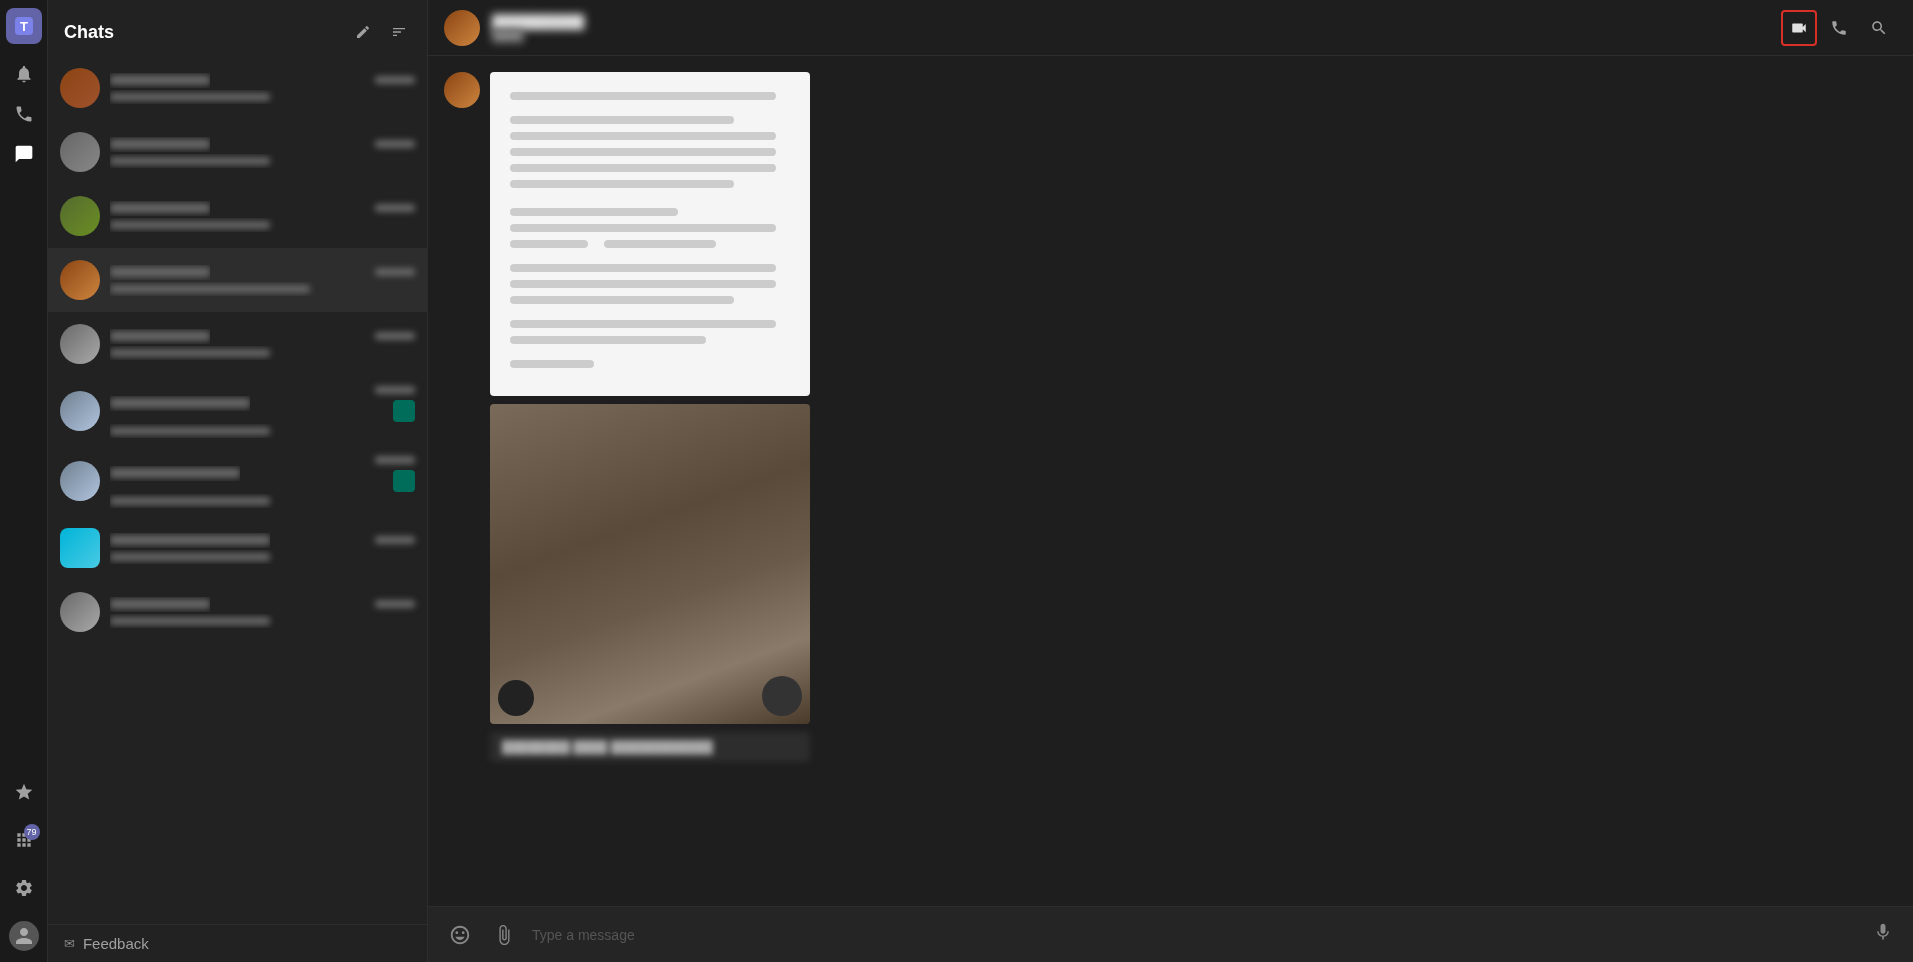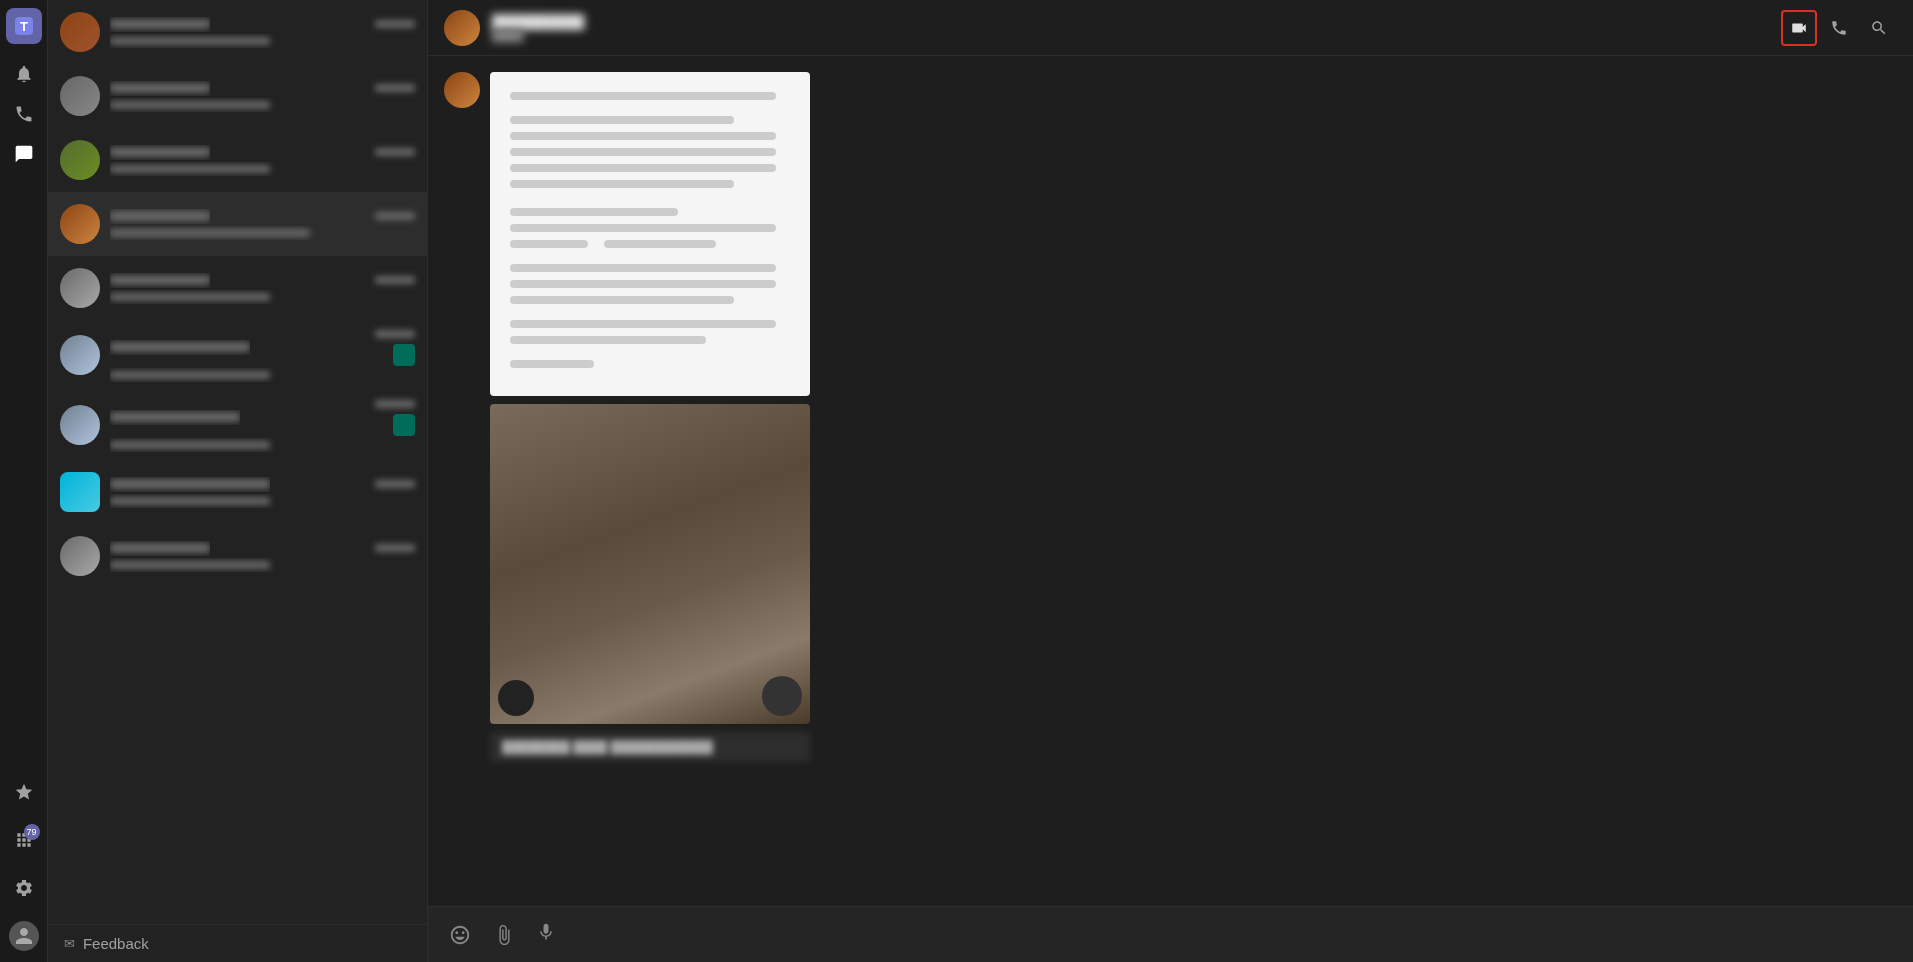--- a/index.html
+++ b/index.html
@@ -518,20 +518,35 @@
       <div class="user-avatar-small">
         <svg viewBox="0 0 24 24" fill="#aaa">
             <path d="M12 12c2.7 0 4.8-2.1 4.8-4.8S14.7 2.4 12 2.4 7.2 4.5 7.2 7.2 9.3 12 12 12zm0 2.4c-3.2 0-9.6 1.6-9.6 4.8v2.4h19.2v-2.4c0-3.2-6.4-4.8-9.6-4.8z"></path>
           </svg>
       </div>
     </div>
   </div>
 </div>
 
 <div class="chat-panel">
+  <div class="chat-panel-header">
+    <h2>Chats</h2>
+    <div class="chat-panel-header-icons">
+      <button class="header-icon-btn">
+        <svg width="16" height="16" viewBox="0 0 24 24" fill="currentColor">
+          <path d="M3 17.25V21h3.75L17.81 9.94l-3.75-3.75L3 17.25zM20.71 7.04c.39-.39.39-1.02 0-1.41l-2.34-2.34c-.39-.39-1.02-.39-1.41 0l-1.83 1.83 3.75 3.75 1.83-1.83z"></path>
+        </svg>
+      </button>
+      <button class="header-icon-btn">
+        <svg width="16" height="16" viewBox="0 0 24 24" fill="currentColor">
+          <path d="M3 18h6v-2H3v2zM3 6v2h18V6H3zm0 7h12v-2H3v2z"></path>
+        </svg>
+      </button>
+    </div>
+  </div>
 
 
   <div class="chat-list">
 
     <div class="chat-item">
       <div class="chat-avatar chat-avatar-img av1"></div>
       <div class="chat-info">
         <div class="chat-name-row">
           <span class="chat-name">
             <span class="blur-bar blur-name"></span>
@@ -734,19 +749,20 @@
     <button class="input-icon-btn" title="Emoji">
       <svg width="22" height="22" viewBox="0 0 24 24" fill="currentColor" style="color:#888;">
         <path d="M11.99 2C6.47 2 2 6.48 2 12s4.47 10 9.99 10C17.52 22 22 17.52 22 12S17.52 2 11.99 2zM12 20c-4.42 0-8-3.58-8-8s3.58-8 8-8 8 3.58 8 8-3.58 8-8 8zm3.5-9c.83 0 1.5-.67 1.5-1.5S16.33 8 15.5 8 14 8.67 14 9.5s.67 1.5 1.5 1.5zm-7 0c.83 0 1.5-.67 1.5-1.5S9.33 8 8.5 8 7 8.67 7 9.5 7.67 11 8.5 11zm3.5 6.5c2.33 0 4.31-1.46 5.11-3.5H6.89c.8 2.04 2.78 3.5 5.11 3.5z"></path>
       </svg>
     </button>
     <button class="input-icon-btn" title="Attach file">
       <svg width="22" height="22" viewBox="0 0 24 24" fill="currentColor" style="color:#888;">
         <path d="M16.5 6v11.5c0 2.21-1.79 4-4 4s-4-1.79-4-4V5c0-1.38 1.12-2.5 2.5-2.5s2.5 1.12 2.5 2.5v10.5c0 .55-.45 1-1 1s-1-.45-1-1V6H10v9.5c0 1.38 1.12 2.5 2.5 2.5s2.5-1.12 2.5-2.5V5c0-2.21-1.79-4-4-4S7 2.79 7 5v12.5c0 3.04 2.46 5.5 5.5 5.5s5.5-2.46 5.5-5.5V6h-1.5z"></path>
       </svg>
     </button>
+    <input class="message-input" type="text" placeholder="Type a message" style="">
     <button class="mic-btn" title="Voice message">
       <svg width="20" height="20" viewBox="0 0 24 24" fill="currentColor" style="color:#888;">
         <path d="M12 14c1.66 0 2.99-1.34 2.99-3L15 5c0-1.66-1.34-3-3-3S9 3.34 9 5v6c0 1.66 1.34 3 3 3zm5.3-3c0 3-2.54 5.1-5.3 5.1S6.7 14 6.7 11H5c0 3.41 2.72 6.23 6 6.72V21h2v-3.28c3.28-.48 6-3.3 6-6.72h-1.7z"></path>
       </svg>
     </button>
   </div>
 </div>
 
 </body></html>

